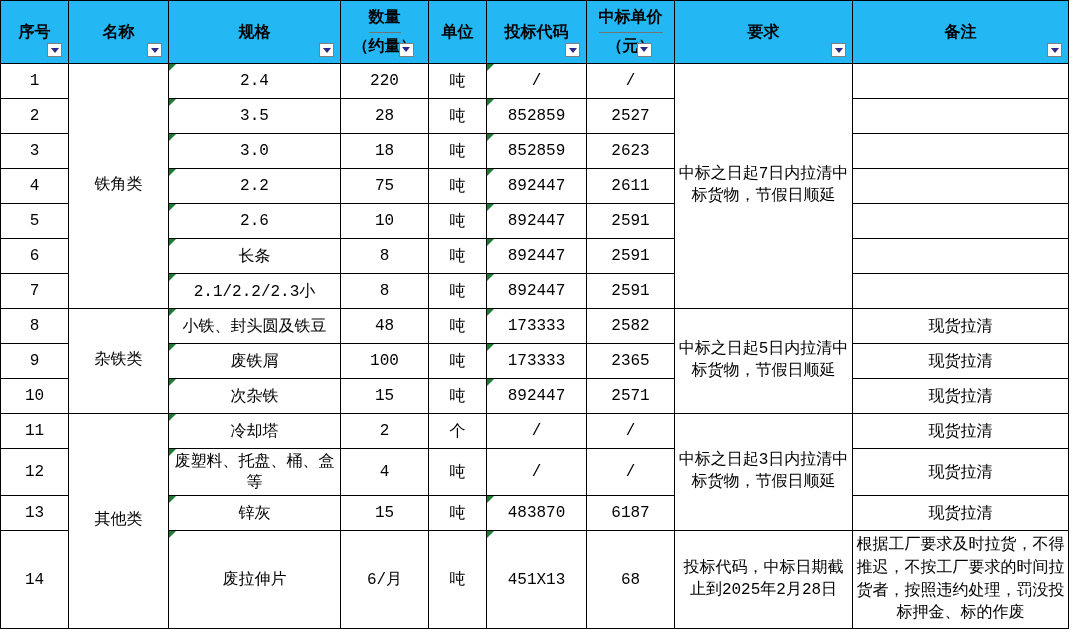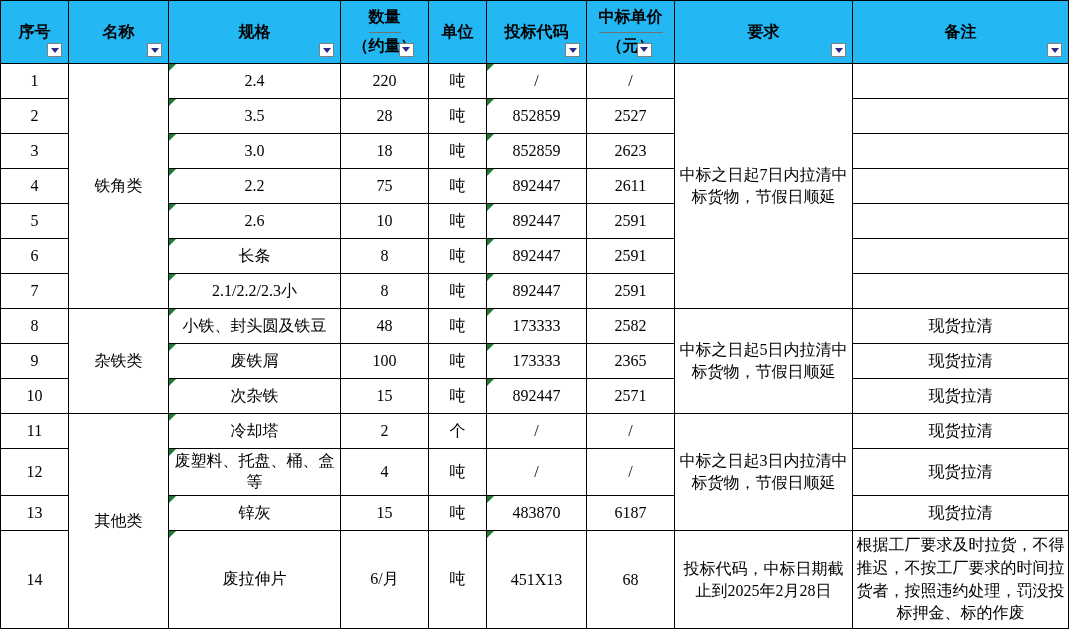--- a/index.html
+++ b/index.html
@@ -10,20 +10,21 @@
   body {
     width: 1080px;
     height: 635px;
     font-family: "Liberation Serif", "DejaVu Serif", serif;
     overflow: hidden;
   }
   table.bid-table {
     border-collapse: collapse;
     width: 974px;
     table-layout: fixed;
+    font-family: Liberation Mono, monospace;
   }
   table.bid-table td, table.bid-table th {
     border: 1px solid #000000;
     text-align: center;
     vertical-align: middle;
     font-size: 16px;
     color: #000000;
     padding: 2px 3px;
     overflow: hidden;
   }

